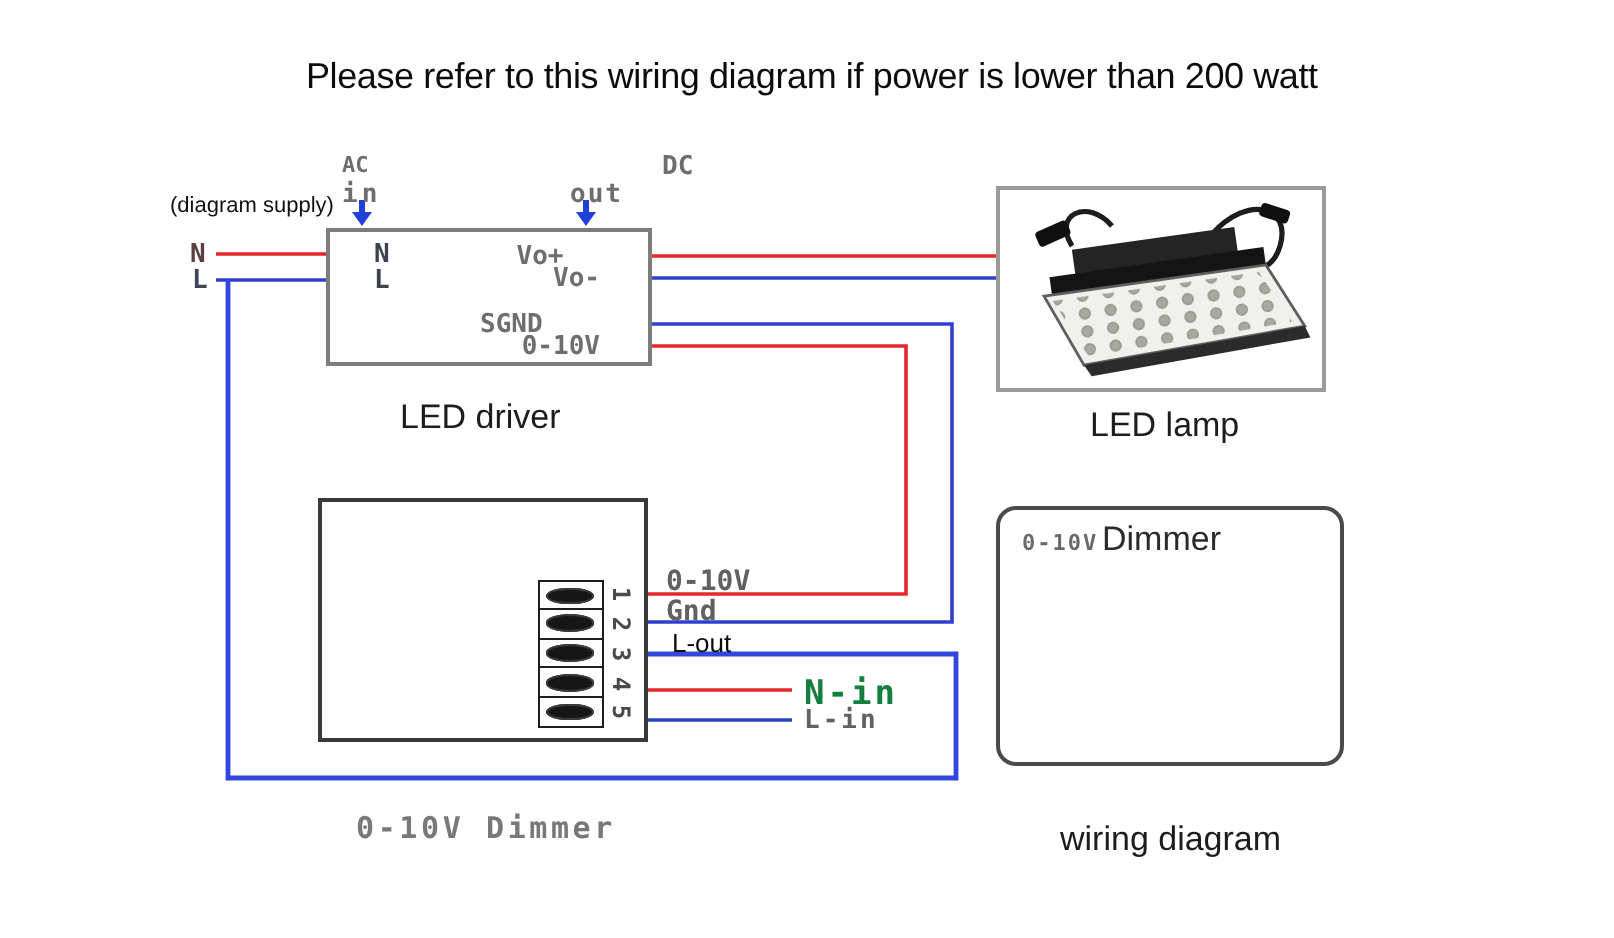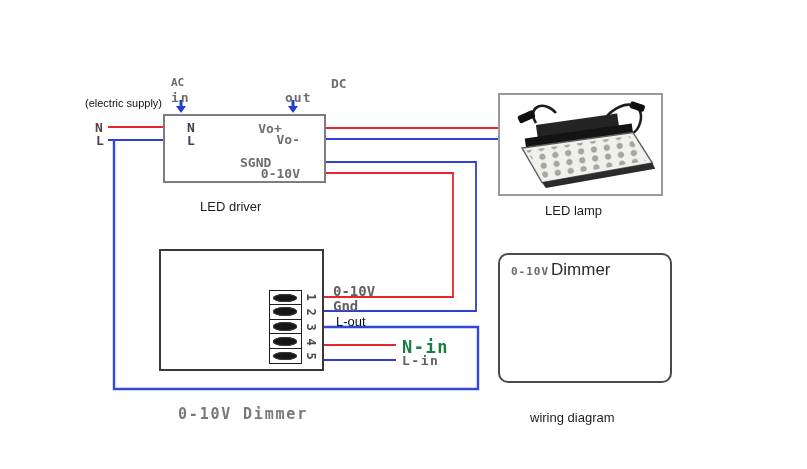--- a/index.html
+++ b/index.html
@@ -3,39 +3,40 @@
 <meta charset="utf-8">
 <style>
   html,body{margin:0;padding:0;background:#fff;}
   #canvas{position:relative;width:807px;height:469px;background:#fff;overflow:hidden;
           font-family:"Liberation Sans",sans-serif;}
   .lbl{position:absolute;line-height:1;white-space:nowrap;}
   .sans{font-family:"Liberation Sans",sans-serif;}
   .mono{font-family:"DejaVu Sans Mono",monospace;font-weight:bold;}
   .gray{color:#6e6e6e;}
   .title{font-size:18px;color:#0c0c0c;letter-spacing:-0.2px;}
-  .caption{font-size:13px;color:#1d1d1d;}
+  .caption{font-size:17px;color:#1d1d1d;}
   .box{position:absolute;background:#fff;box-sizing:border-box;}
   .wires{position:absolute;left:0;top:0;pointer-events:none;}
   .term-cell{position:relative;box-sizing:border-box;height:14.8px;border:1.6px solid #1e1e1e;
              border-top-width:0;background:#fdfdfd;}
   .term-cell:first-child{border-top-width:1.6px;}
   .oval{position:absolute;left:3px;top:2.6px;width:24px;height:8.6px;border-radius:50%;
         background:#161616;box-shadow:0 0 0 1px #3a3a3a inset;}
   .tnum{position:absolute;font-size:12px;color:#4a4a4a;transform:rotate(90deg);}
   .trow{box-sizing:border-box;width:91px;height:18px;border:1.6px solid #2a2a2a;margin-top:-1.6px;
         background:#fff;font-size:13px;color:#3c3c3c;padding:2px 0 0 4px;
         font-family:"DejaVu Sans Mono",monospace;font-weight:bold;letter-spacing:0.5px;}
   .panelbox{border:2px solid #4a4a4a;border-radius:10px;}
 </style>
 </head>
 <body>
 
 <div id="canvas">
 
+  <div class="lbl title" style="left:153px;top:29px;">Please refer to this wiring diagram if power is lower than 200 watt</div>
 
   <svg class="wires" width="807" height="469" viewBox="0 0 807 469">
 
     <polyline points="108,127 177,127" fill="none" stroke="#e9262b" stroke-width="1.8"></polyline>
 
     <polyline points="108,140 178,140" fill="none" stroke="#2f3fd3" stroke-width="1.8"></polyline>
 
     <polyline points="114,140 114,389 478,389 478,327 324,327" fill="none" stroke="#3246e0" stroke-width="2.4" stroke-linejoin="miter"></polyline>
 
     <polyline points="310,128 499,128" fill="none" stroke="#e9262b" stroke-width="1.8"></polyline>
@@ -68,21 +69,21 @@
       <line x1="293" y1="100" x2="293" y2="107" stroke-width="3"></line>
       <polygon points="288,106 298,106 293,113" stroke="none"></polygon>
     </g>
   </svg>
 
   <div class="lbl mono gray" style="left:171px;top:77px;font-size:11px;">AC</div>
   <div class="lbl mono gray" style="left:171px;top:91px;font-size:13px;letter-spacing:2px;">in</div>
   <div class="lbl mono gray" style="left:285px;top:77px;font-size:13px;padding-left:46px;">DC</div>
   <div class="lbl mono gray" style="left:285px;top:91px;font-size:13px;letter-spacing:1px;">out</div>
 
-  <div class="lbl sans" style="left:85px;top:98px;font-size:11px;color:#111;">(electric supply)</div>
+  <div class="lbl sans" style="left:85px;top:98px;font-size:11px;color:#111;">(diagram supply)</div>
   <div class="lbl mono" style="left:95px;top:121px;font-size:13px;color:#5c4040;">N</div>
   <div class="lbl mono" style="left:96px;top:134px;font-size:13px;color:#40455c;">L</div>
 
   <div class="box" style="left:163px;top:114px;width:163px;height:69px;border:2px solid #7d7d7d;"></div>
   <div class="lbl mono" style="left:187px;top:121px;font-size:13px;color:#3c4152;">N</div>
   <div class="lbl mono" style="left:187px;top:134px;font-size:13px;color:#3c4152;">L</div>
   <div class="lbl mono gray" style="left:240px;top:122px;width:60px;text-align:center;font-size:13px;">Vo+</div>
   <div class="lbl mono gray" style="left:240px;top:133px;width:60px;text-align:right;font-size:13px;">Vo-</div>
   <div class="lbl mono gray" style="left:240px;top:156px;width:60px;text-align:left;font-size:13px;">SGND</div>
   <div class="lbl mono gray" style="left:240px;top:167px;width:60px;text-align:right;font-size:13px;">0-10V</div>

